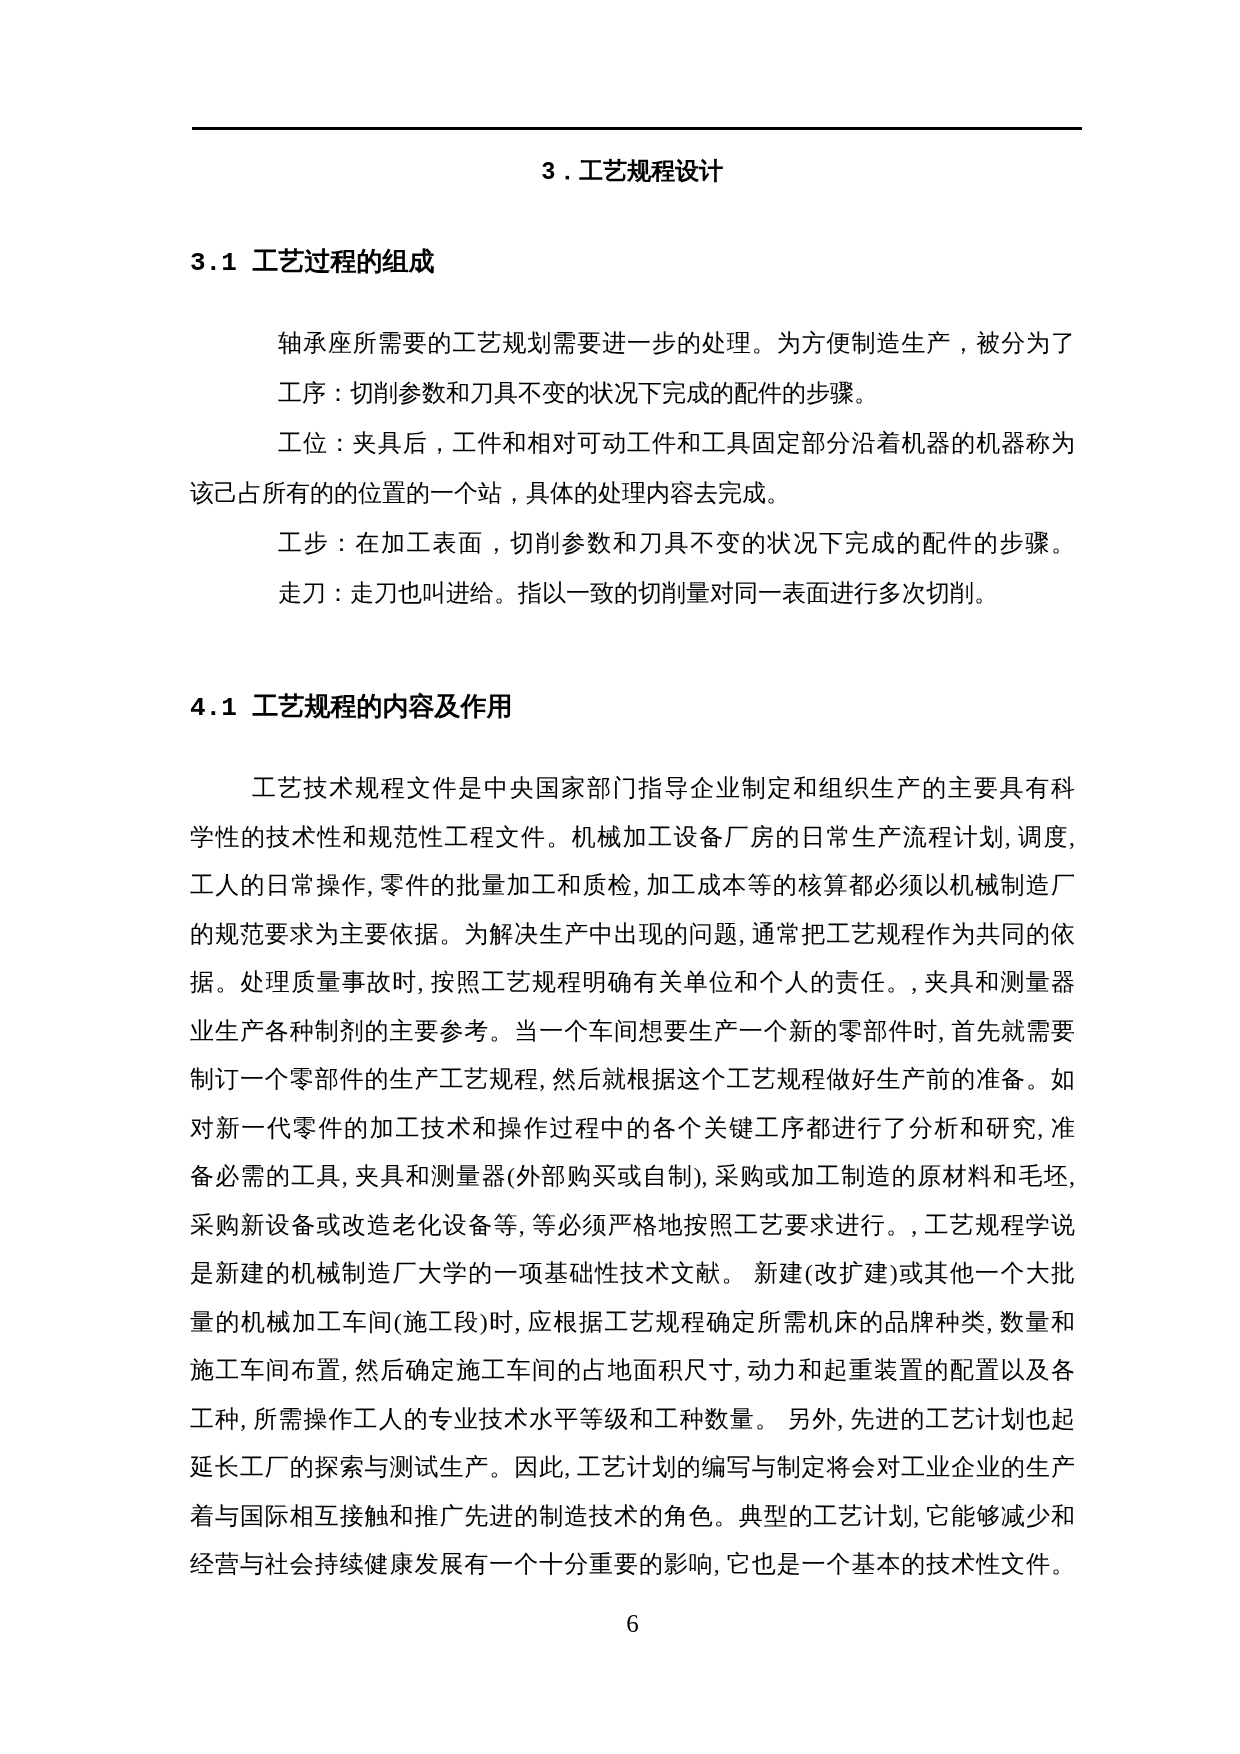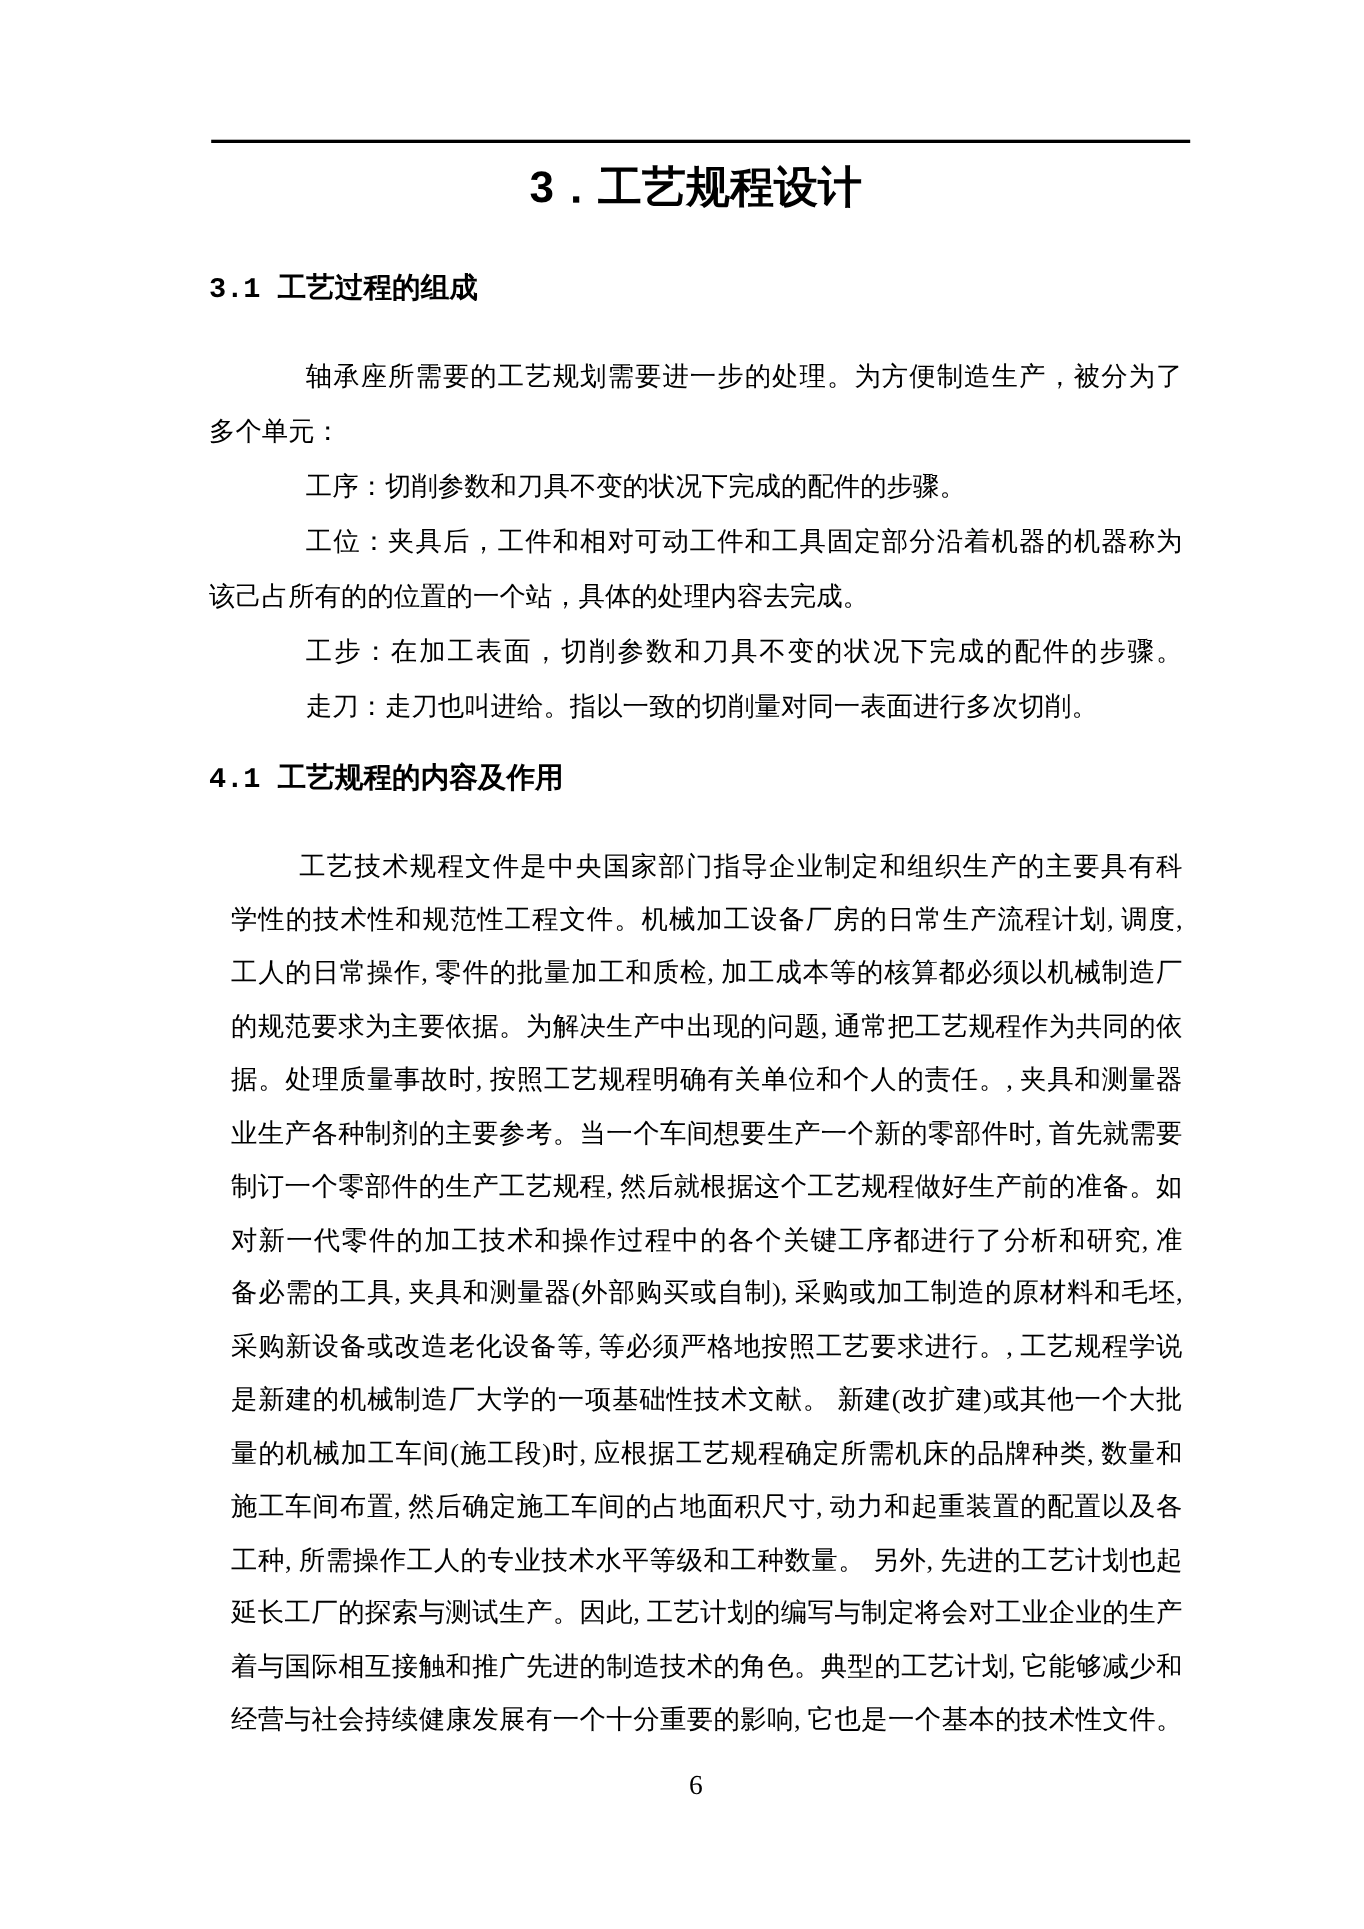--- a/index.html
+++ b/index.html
@@ -26,21 +26,21 @@
     background: #000000;
   }
   .doc-title {
     position: absolute;
     left: 190px;
     top: 151px;
     width: 885px;
     text-align: center;
     font-family: "Liberation Sans", "DejaVu Sans", sans-serif;
     font-weight: bold;
-    font-size: 40px;
+    font-size: 24px;
     line-height: 40px;
     margin: 0;
   }
   .sec-heading {
     position: absolute;
     left: 190px;
     width: 885px;
     font-family: Liberation Mono, monospace;
     font-weight: bold;
     font-size: 26px;
@@ -60,21 +60,20 @@
   .lines .line {
     height: 50px;
     line-height: 50px;
     text-align: left;
     white-space: normal;
     overflow: hidden;
   }
   .lines.sec32 .line {
     height: 48.5px;
     line-height: 48.5px;
-    margin-left: 20px;
   }
   .lines .line.fit {
     text-align: justify;
     text-align-last: justify;
     text-justify: inter-character;
   }
   .lines.sec31 .line.ind { padding-left: 88px; }
   .lines.sec32 .line.ind { padding-left: 62px; }
   .page-number {
     position: absolute;
@@ -92,21 +91,20 @@
 <div class="page">
 
   <div class="header-rule"></div>
 
   <h1 class="doc-title">3．工艺规程设计</h1>
 
   <h2 class="sec-heading h31">3.1 工艺过程的组成</h2>
 
   <div class="lines sec31">
       <div class="line fit ind">轴承座所需要的工艺规划需要进一步的处理。为方便制造生产，被分为了</div>
-      <div class="line">多个单元：</div>
       <div class="line ind">工序：切削参数和刀具不变的状况下完成的配件的步骤。</div>
       <div class="line fit ind">工位：夹具后，工件和相对可动工件和工具固定部分沿着机器的机器称为</div>
       <div class="line">该己占所有的的位置的一个站，具体的处理内容去完成。</div>
       <div class="line fit ind">工步：在加工表面，切削参数和刀具不变的状况下完成的配件的步骤。</div>
       <div class="line ind">走刀：走刀也叫进给。指以一致的切削量对同一表面进行多次切削。</div>
     </div>
 
   <h2 class="sec-heading h32">4.1 工艺规程的内容及作用</h2>
 
   <div class="lines sec32">

